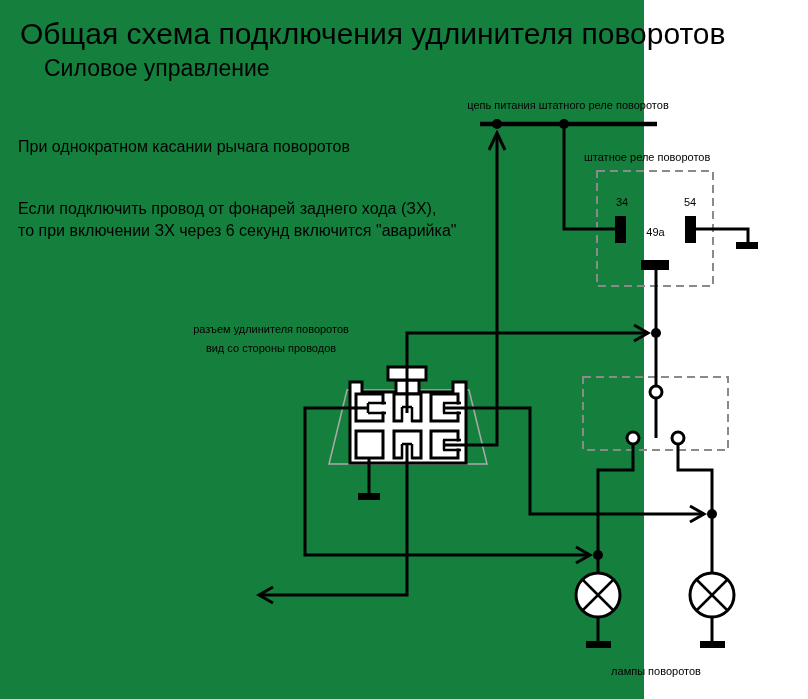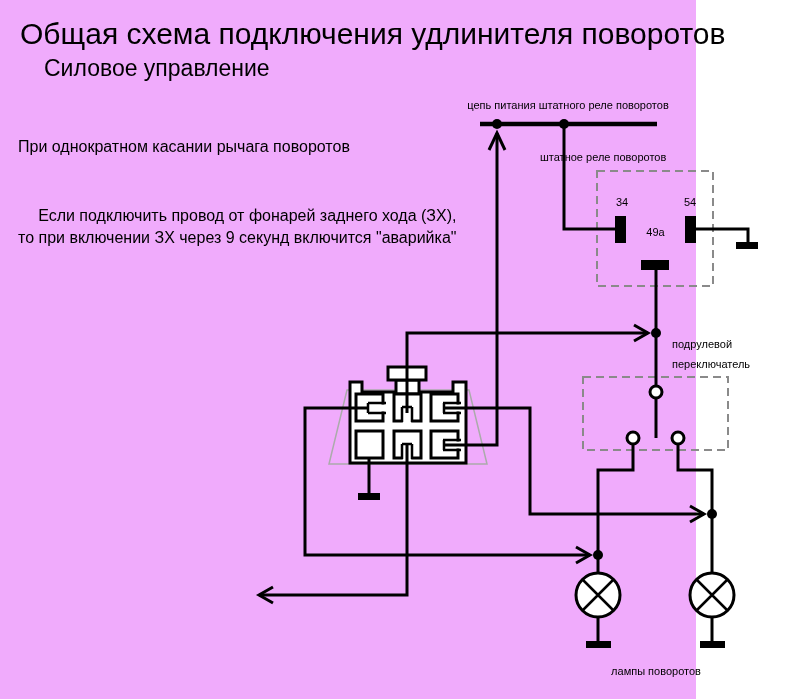--- a/index.html
+++ b/index.html
@@ -1,18 +1,18 @@
 <!DOCTYPE html>
 <html><head>
 <meta charset="utf-8">
 <style>
   html,body{margin:0;padding:0;background:#fff;}
   body{width:808px;height:699px;position:relative;overflow:hidden;
        font-family:"Liberation Sans","DejaVu Sans",sans-serif;color:#000;}
-  #stage{position:absolute;left:0;top:0;width:696px;height:699px;background:#f0abfc;}
+  #stage{position:absolute;left:0;top:0;width:644px;height:699px;background:#15803d;}
   #diagram{position:absolute;left:0;top:0;}
   .lbl{position:absolute;font-size:11px;line-height:20px;white-space:nowrap;}
   .title{position:absolute;left:20px;top:17px;font-size:30px;line-height:34px;white-space:nowrap;}
   .subtitle{position:absolute;left:20px;top:55px;font-size:23px;line-height:26px;white-space:nowrap;margin-left:24px;}
   .note{position:absolute;font-size:16px;line-height:22px;white-space:nowrap;}
   .center{text-align:center;}
   
   .w3{stroke:#000;stroke-width:3;fill:none;}
   .w4{stroke:#000;stroke-width:4.5;fill:none;}
   .w25{stroke:#000;stroke-width:2.5;fill:none;}
@@ -112,35 +112,35 @@
     </g>
   </svg>
 
   <div class="title">Общая схема подключения удлинителя поворотов</div>
   <div class="subtitle">Силовое управление</div>
 
   <div class="note" style="left:18px;top:136px;">
     <div>При однократном касании рычага поворотов</div>
   </div>
 
-  <div class="note" style="left:18px;top:205px;text-align:right;">
+  <div class="note" style="left:18px;top:198px;">
     <div>Если подключить провод от фонарей заднего хода (ЗХ),</div>
-    <div>то при включении ЗХ через 9 секунд включится "аварийка"</div>
+    <div>то при включении ЗХ через 6 секунд включится "аварийка"</div>
   </div>
 
   <div class="lbl center" style="left:418px;top:95px;width:300px;">цепь питания штатного реле поворотов</div>
 
-  <div class="lbl" style="left:540px;top:147px;">штатное реле поворотов</div>
+  <div class="lbl" style="left:584px;top:147px;">штатное реле поворотов</div>
 
   <div class="lbl center" style="left:604px;top:192px;width:36px;">34</div>
   <div class="lbl center" style="left:672px;top:192px;width:36px;">54</div>
   <div class="lbl center" style="left:637px;top:222px;width:37px;">49a</div>
 
-  <div class="lbl" style="left:672px;top:334px;">
-    <div>подрулевой</div>
-    <div>переключатель</div>
+
+  <div class="lbl center" style="left:148px;top:320px;width:246px;line-height:19px;">
+    <div>разъем удлинителя поворотов</div>
+    <div>вид со стороны проводов</div>
   </div>
-
 
 
   <div class="lbl center" style="left:560px;top:661px;width:192px;text-align:center;">лампы поворотов</div>
 
 </div>
 
 </body></html>

